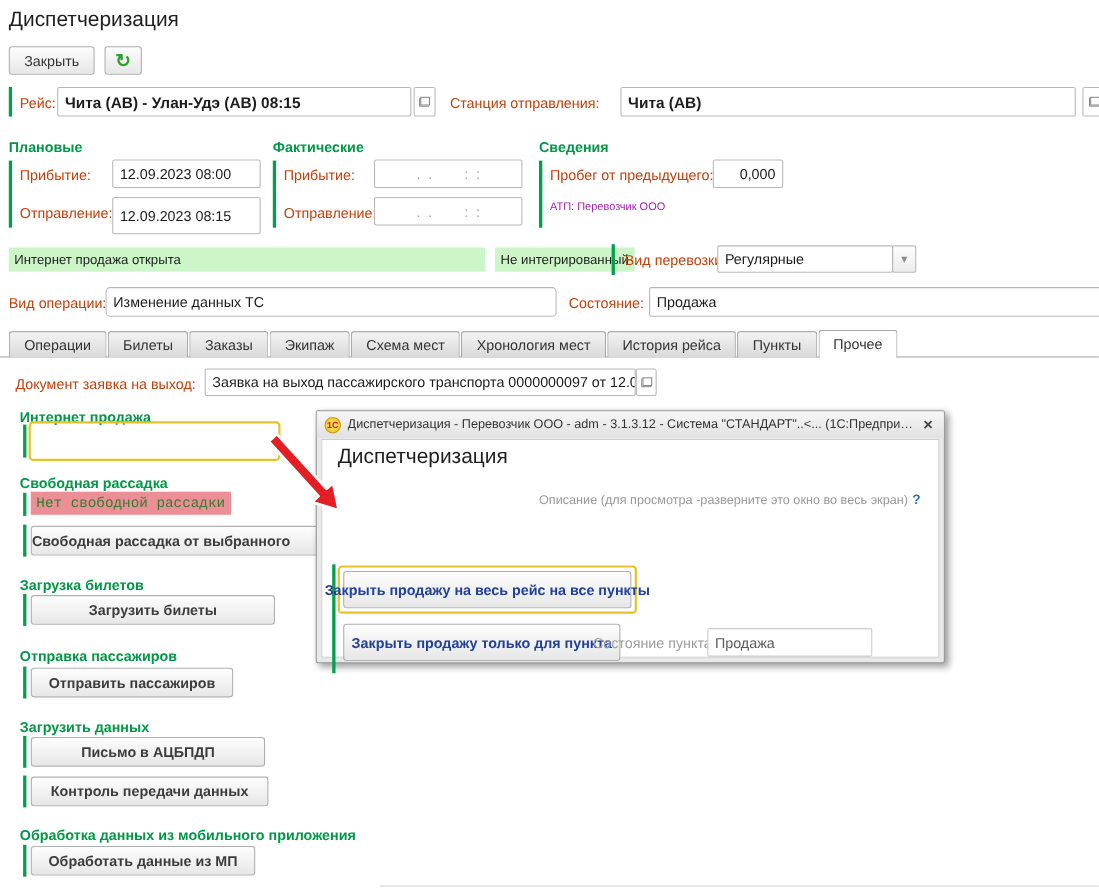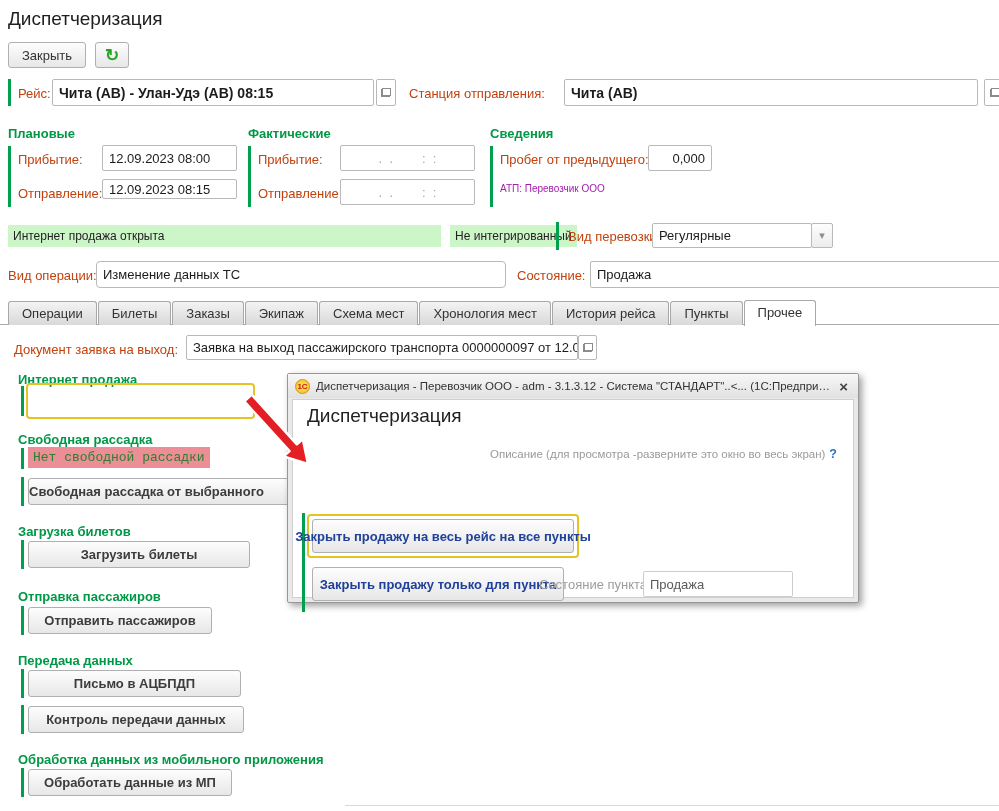--- a/index.html
+++ b/index.html
@@ -75,21 +75,21 @@
   <div class="field bold" style="left:564px; top:79px; width:414px; height:27px;">Чита (АВ)</div>
   <div class="icon-btn" style="left:984px; top:79px; width:22px; height:27px;">
       <span class="open-icon"></span>
     </div>
 
   <div class="ghead" style="left:8px; top:126px;">Плановые</div>
   <div class="gbar" style="left:8px; top:146px; height:61px;"></div>
   <div class="label" style="left:18px; top:152px;">Прибытие:</div>
   <div class="field" style="left:102px; top:145px; width:135px; height:26px;">12.09.2023 08:00</div>
   <div class="label" style="left:18px; top:186px;">Отправление:</div>
-  <div class="field" style="left:102px; top:179px; width:135px; height:20px;">12.09.2023 08:15</div>
+  <div class="field" style="left:102px; top:179px; width:135px; height:34px;">12.09.2023 08:15</div>
 
   <div class="ghead" style="left:248px; top:126px;">Фактические</div>
   <div class="gbar" style="left:248px; top:146px; height:61px;"></div>
   <div class="label" style="left:258px; top:152px;">Прибытие:</div>
   <div class="field muted" style="left:340px; top:145px; width:135px; height:26px; justify-content:center;"> .  .        :  : </div>
   <div class="label" style="left:258px; top:186px;">Отправление:</div>
   <div class="field muted" style="left:340px; top:179px; width:135px; height:26px; justify-content:center;"> .  .        :  : </div>
 
   <div class="ghead" style="left:490px; top:126px;">Сведения</div>
   <div class="gbar" style="left:490px; top:146px; height:61px;"></div>
@@ -141,21 +141,21 @@
   <div class="btn" style="left:28px; top:478px; width:282px; height:27px; justify-content:flex-start; ">Свободная рассадка от выбранного</div>
 
   <div class="ghead" style="left:18px; top:524px;">Загрузка билетов</div>
   <div class="gbar" style="left:21px; top:540px; height:29px;"></div>
   <div class="btn" style="left:28px; top:541px; width:222px; height:27px;">Загрузить билеты</div>
 
   <div class="ghead" style="left:18px; top:589px;">Отправка пассажиров</div>
   <div class="gbar" style="left:21px; top:606px; height:29px;"></div>
   <div class="btn" style="left:28px; top:607px; width:184px; height:27px;">Отправить пассажиров</div>
 
-  <div class="ghead" style="left:18px; top:653px;">Передача данных</div>
+  <div class="ghead" style="left:18px; top:653px;">Загрузить данных</div>
   <div class="gbar" style="left:21px; top:669px; height:29px;"></div>
   <div class="btn" style="left:28px; top:670px; width:213px; height:27px;">Письмо в АЦБПДП</div>
   <div class="gbar" style="left:21px; top:705px; height:29px;"></div>
   <div class="btn" style="left:28px; top:706px; width:216px; height:27px;">Контроль передачи данных</div>
 
   <div class="ghead" style="left:18px; top:752px;">Обработка данных из мобильного приложения</div>
   <div class="gbar" style="left:21px; top:768px; height:29px;"></div>
   <div class="btn" style="left:28px; top:769px; width:204px; height:27px;">Обработать данные из МП</div>
 
   <div class="bottom-line"></div>

